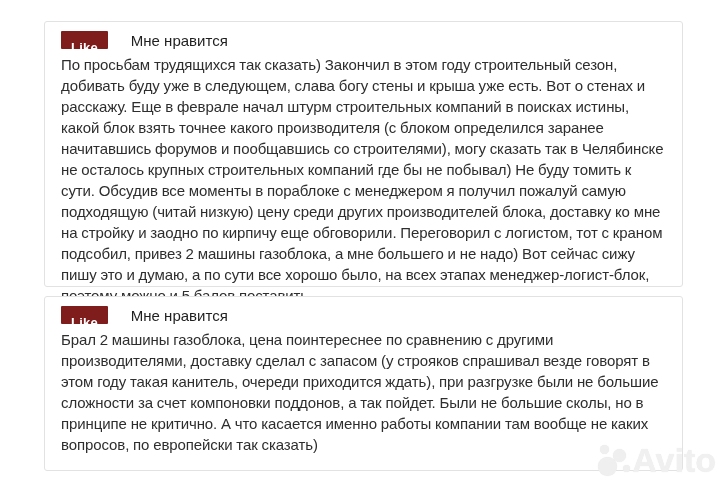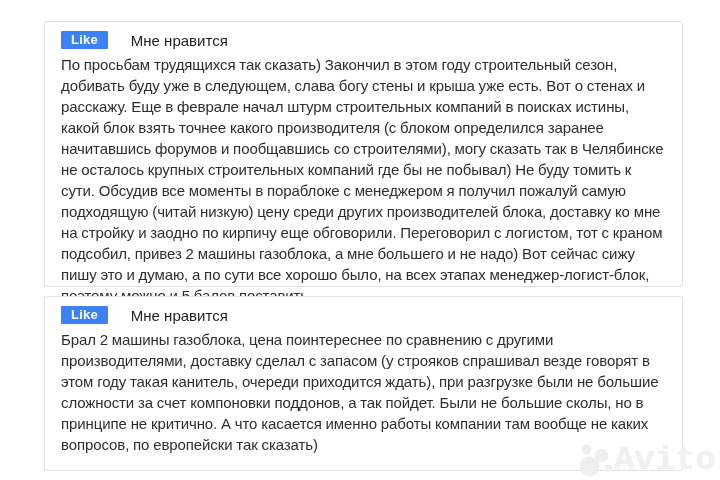--- a/index.html
+++ b/index.html
@@ -23,27 +23,27 @@
   .card-1 { top:21px;  height:266px; }
   .card-2 { top:296px; height:175px; }
 
   .like-row {
     display:flex;
     align-items:center;
     margin-bottom:5px;
   }
   .like-badge {
     display:inline-block;
-    background:#3b82f6;
+    background:#7f1d1d;
     color:#ffffff;
     font-size:13px;
     font-weight:bold;
     line-height:18px;
     height:18px;
-    padding:0 10px;
+    padding:8px 10px;
     border-radius:1px;
     letter-spacing:0.2px;
   }
   .like-label {
     margin-left:23px;
     font-size:15px;
     color:#1f1f1f;
   }
   .review-text {
     width:606px;
@@ -54,21 +54,20 @@
     word-spacing:-0.2px;
   }
 
   
   .watermark {
     position:absolute;
     right:4px;
     bottom:1px;
     display:flex;
     pointer-events:none;
-    font-family:Liberation Mono, monospace;
   }
   .wm-dots {
     position:relative;
     width:32px;
     height:38px;
     margin-right:2px;
   }
   .wm-dot { position:absolute; border-radius:50%; background:#efefef; box-shadow:0 0 1px #e6e6e6; }
   .wm-dot.big   { width:19px; height:19px; left:0;    bottom:3px;  }
   .wm-dot.med   { width:13px; height:13px; left:15px; bottom:17px; }

